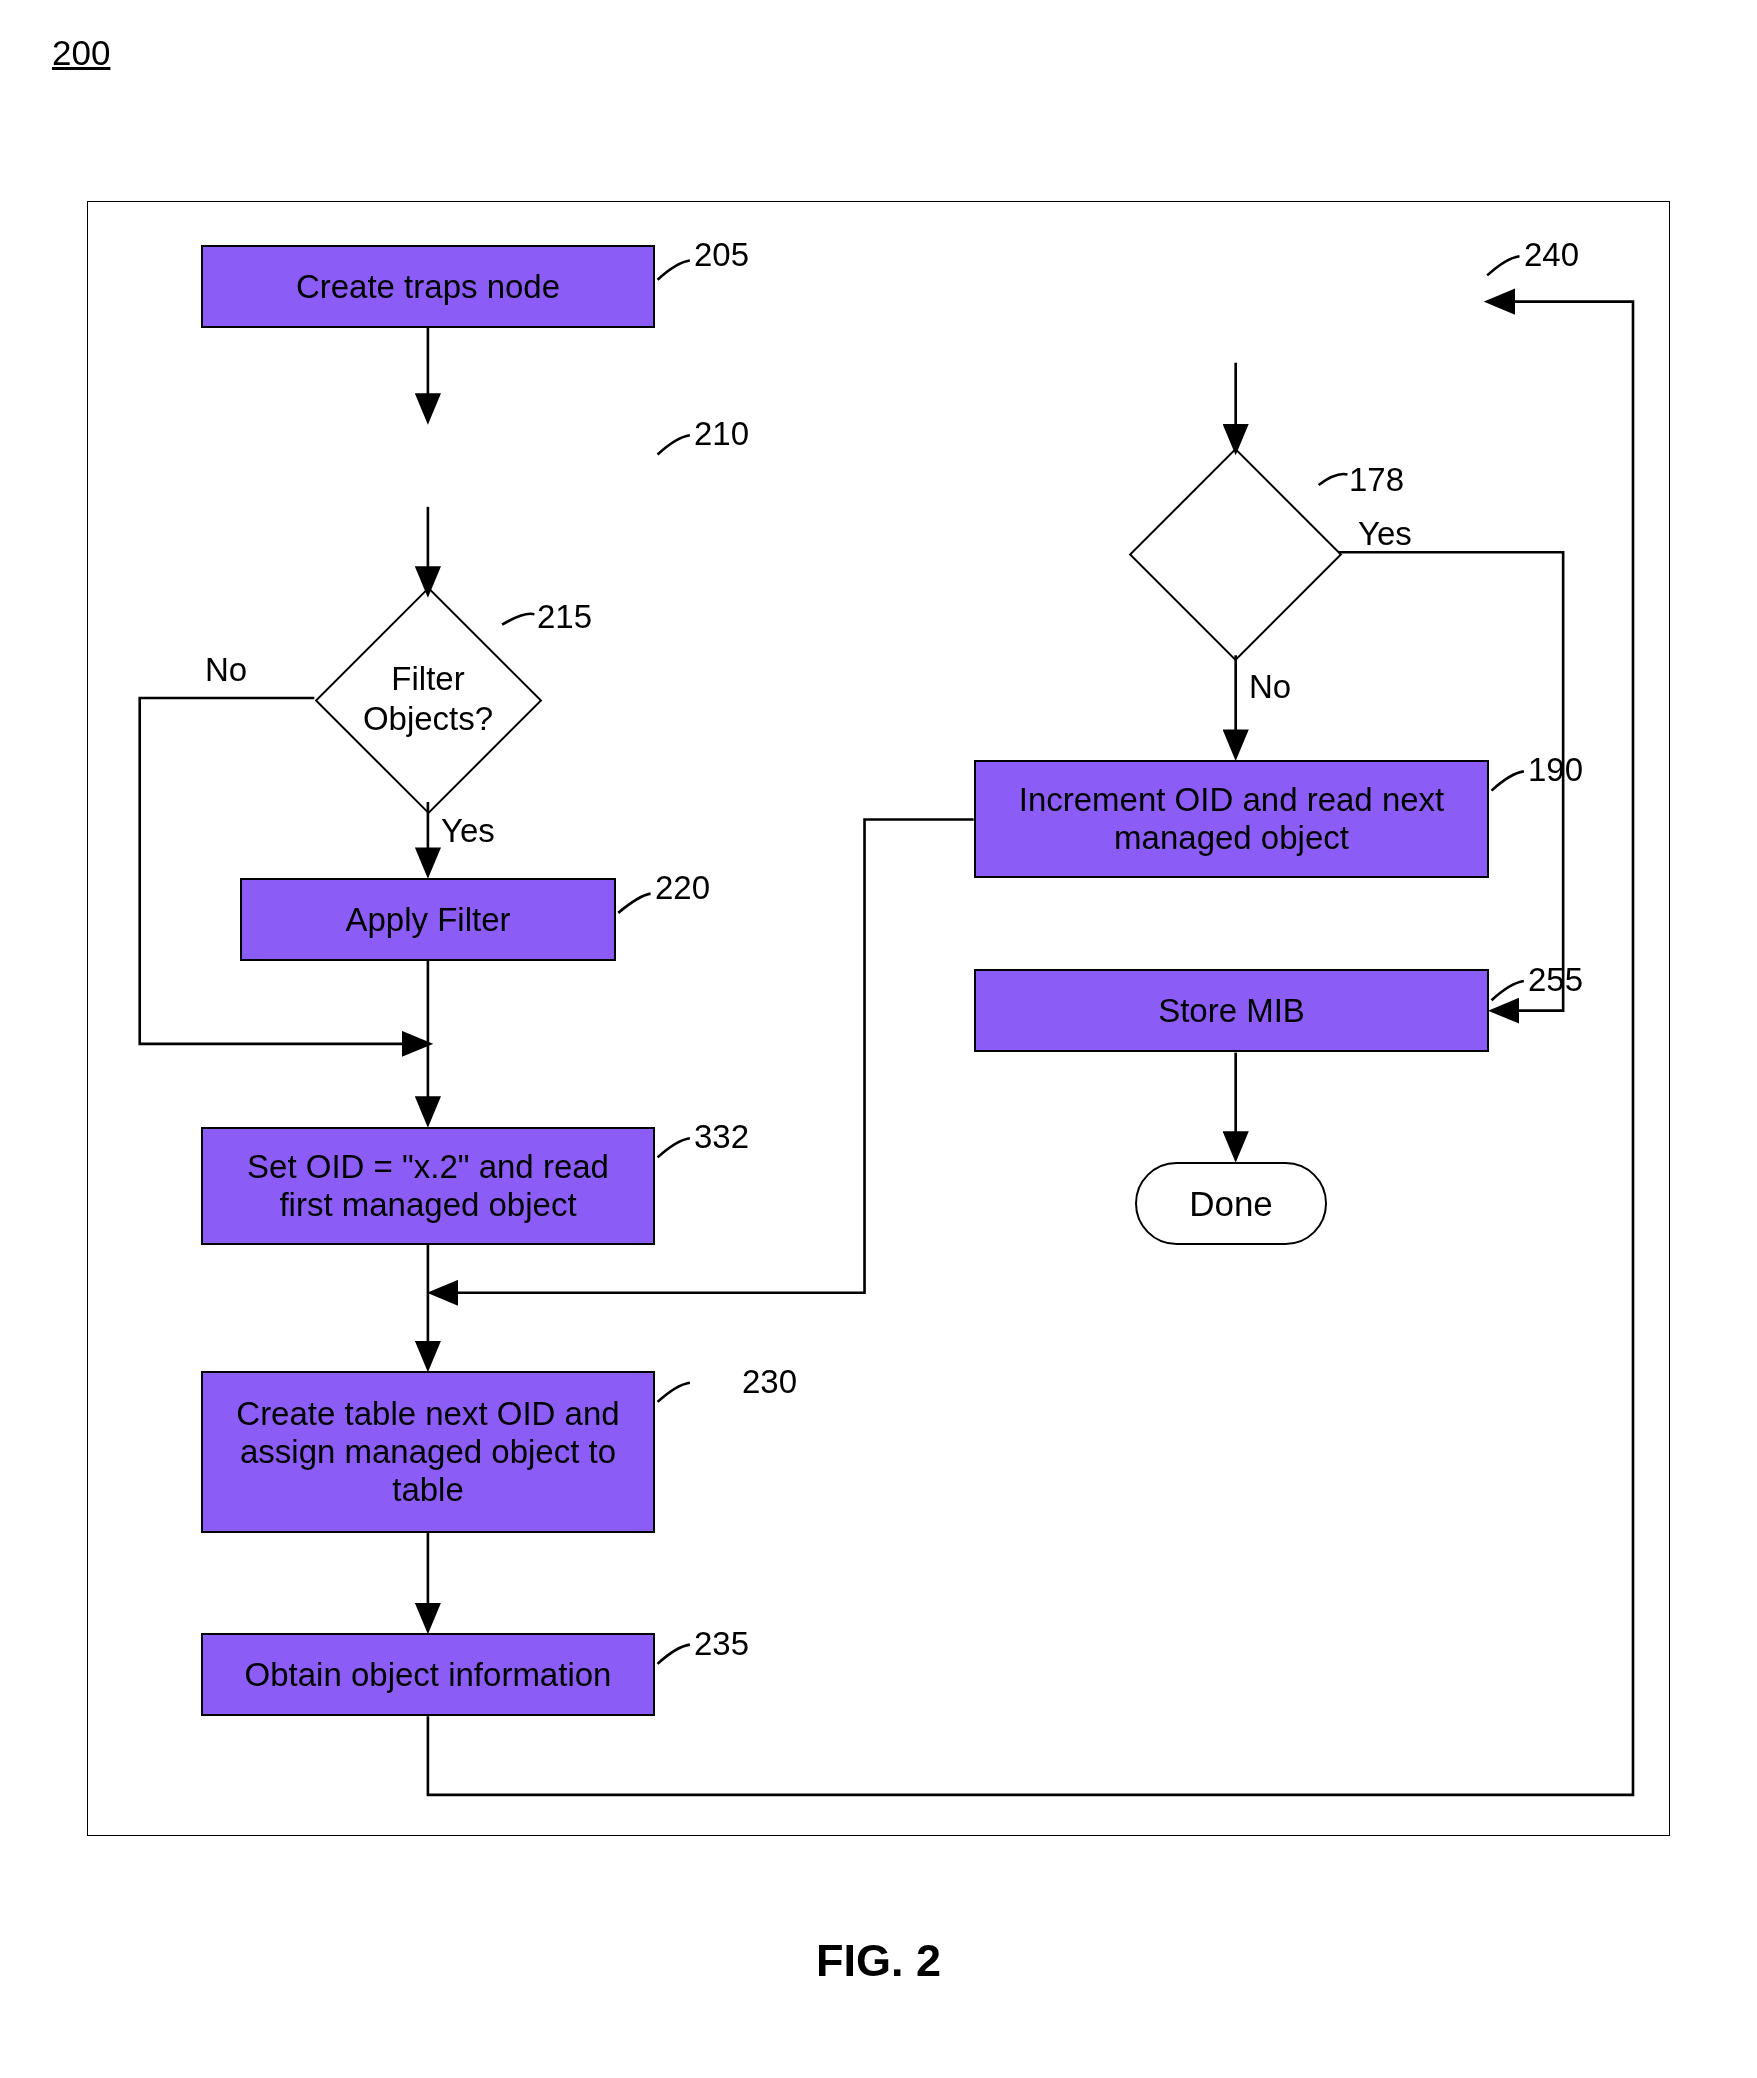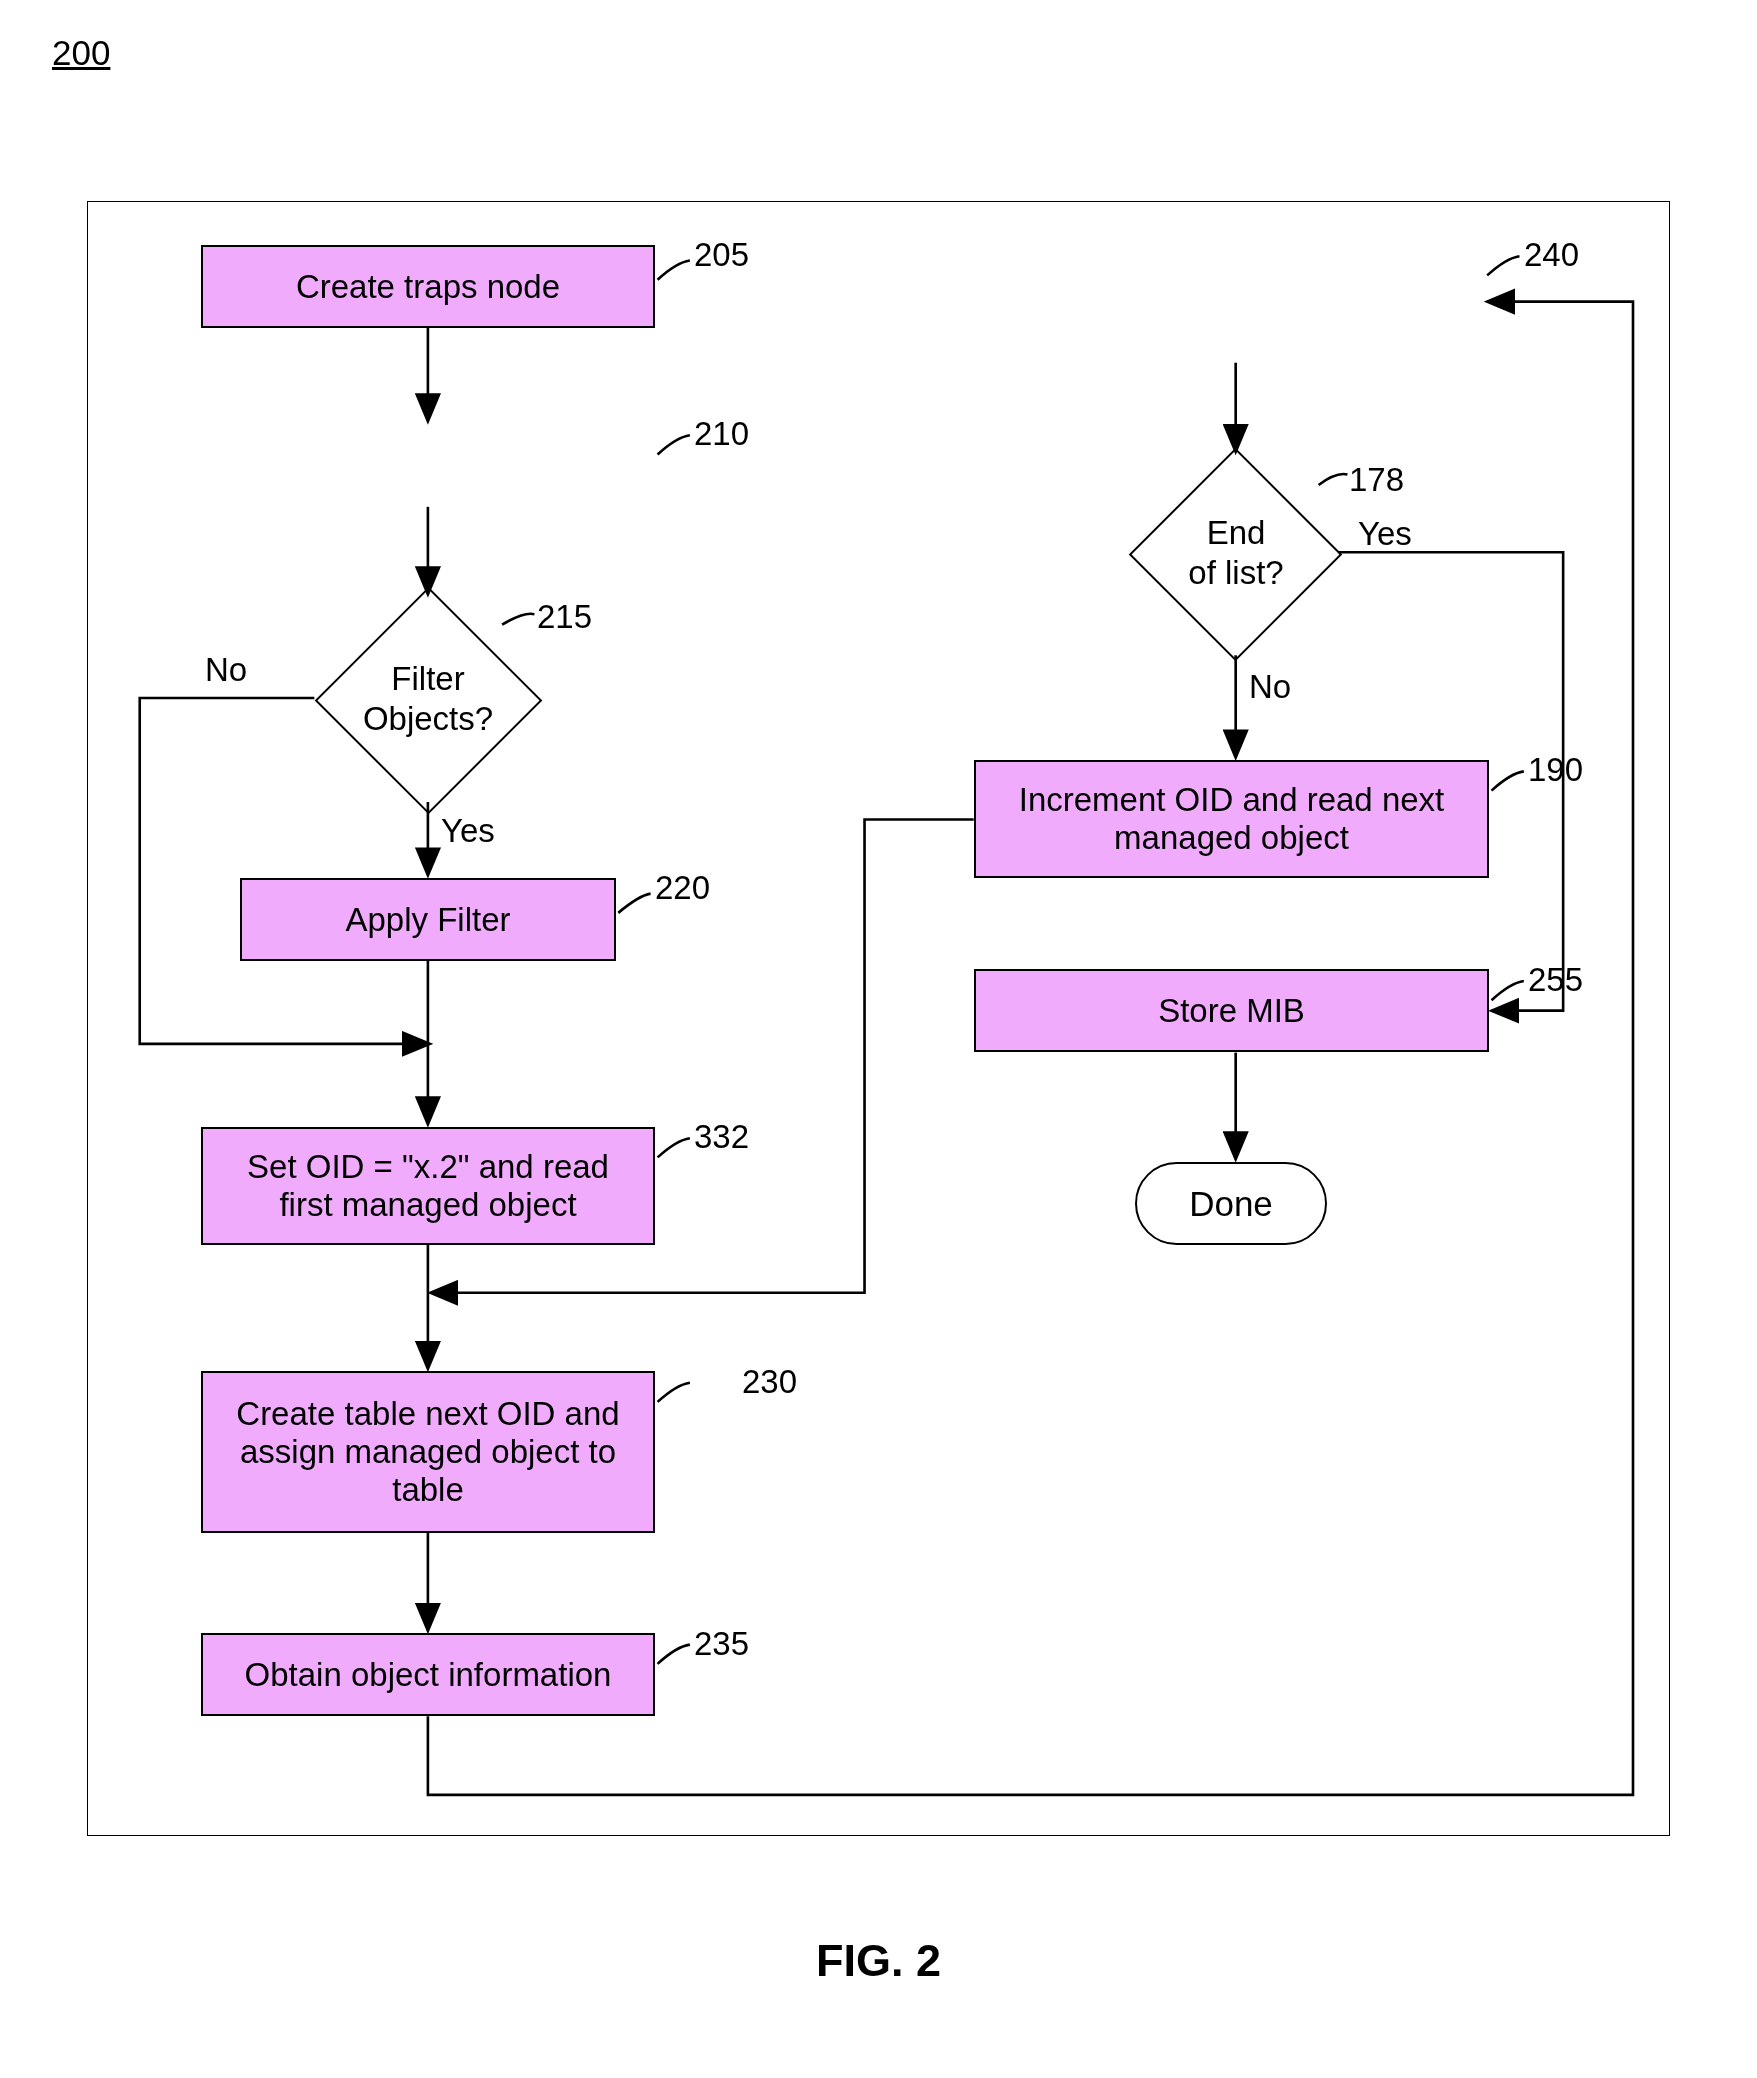--- a/index.html
+++ b/index.html
@@ -15,21 +15,21 @@
     background: white;
   }
   .figure-number {
     position: absolute;
     font-size: 35px;
     text-decoration: underline;
   }
   .box {
     position: absolute;
     border: 2.6px solid black;
-    background: #f0abfc;
+    background: #8b5cf6;
     display: flex;
     align-items: center;
     justify-content: center;
     text-align: center;
     font-size: 33px;
     padding: 20px;
     box-sizing: border-box;
   }
   .diamond {
     position: absolute;
@@ -117,24 +117,20 @@
   <div class="label" style="left:694px; top:1363px;margin-left:48px;">230</div>
 
   <div class="box" style="left:201px; top:1633px; width:454px; height:83px;">
     <span>Obtain object information</span>
   </div>
   <div class="label" style="left:694px; top:1625px;">235</div>
 
   <div class="label" style="left:1524px; top:236px;">240</div>
 
   <div class="diamond" style="left:1160px; top:479px; width:147px; height:147px;"></div>
-  <div class="diamond-text" style="left:1127px; top:472px; width:218px; height:162px;">
-    <span style="white-space:pre-line;">End
-of list?</span>
-  </div>
   <div class="label" style="left:1349px; top:461px;">178</div>
   <div class="label" style="left:1358px; top:515px;">Yes</div>
   <div class="label" style="left:1249px; top:668px;">No</div>
 
   <div class="box" style="left:974px; top:760px; width:515px; height:118px;">
     <span>Increment OID and read next managed object</span>
   </div>
   <div class="label" style="left:1528px; top:751px;">190</div>
 
   <div class="box" style="left:974px; top:969px; width:515px; height:83px;">

